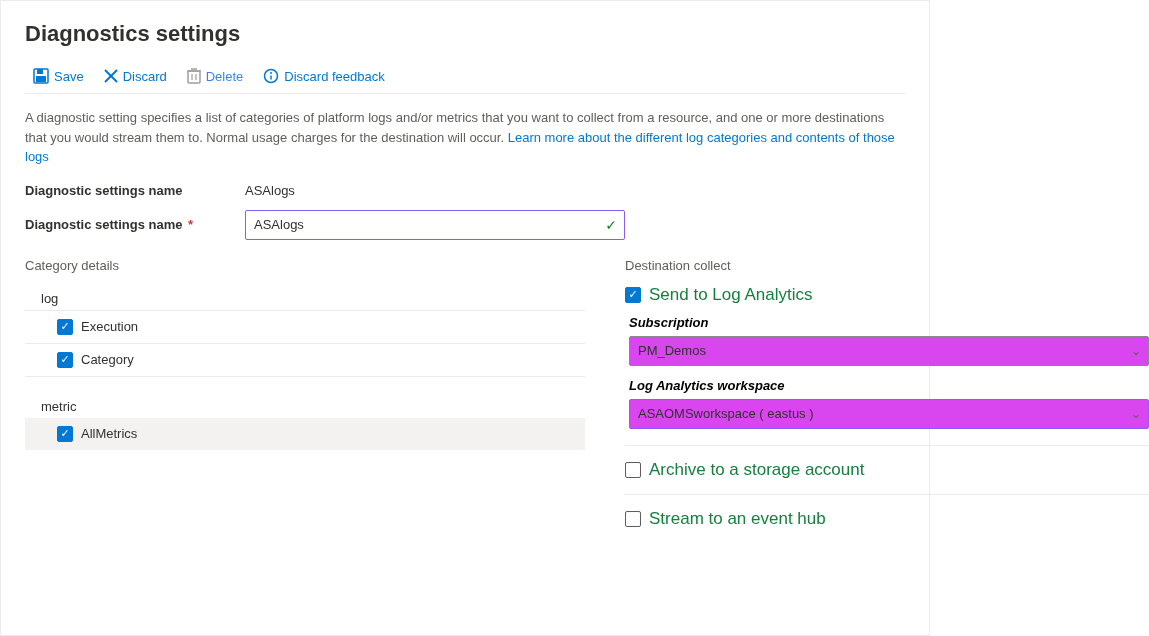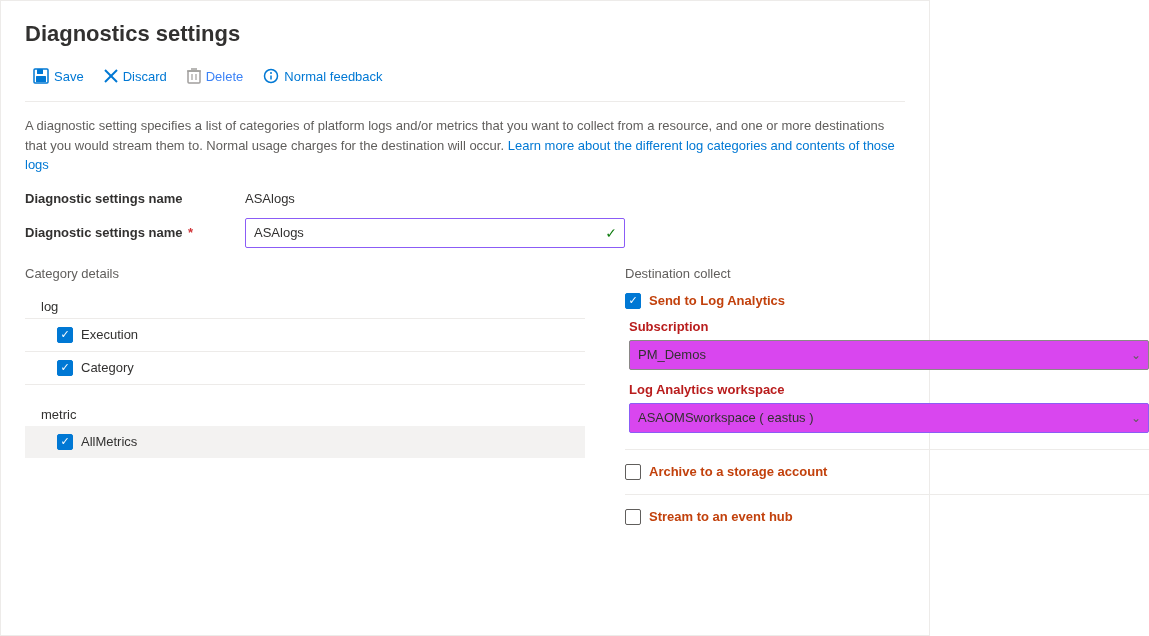--- a/index.html
+++ b/index.html
@@ -19,21 +19,21 @@
     .page-title {
       font-size: 22px;
       font-weight: 600;
       color: #323130;
       margin-bottom: 16px;
     }
     .toolbar {
       display: flex;
       align-items: center;
       gap: 4px;
-      padding-bottom: 12px;
+      padding-bottom: 4px;
       border-bottom: 1px solid #edebe9;
       margin-bottom: 14px;
     }
     .toolbar-btn {
       display: flex;
       align-items: center;
       gap: 5px;
       padding: 5px 8px;
       border: none;
       background: transparent;
@@ -184,33 +184,34 @@
     .dest-section {
       margin-bottom: 16px;
     }
     .dest-item {
       display: flex;
       align-items: center;
       gap: 8px;
       margin-bottom: 4px;
     }
     .dest-item-label {
-      font-size: 13px;
-      color: #c2410c;
-      font-weight: 700;
+      font-size: 17px;
+      color: #15803d;
+      font-weight: 400;
     }
     .dest-sub {
       margin-top: 10px;
       padding-left: 4px;
     }
     .dest-sub-label {
       font-size: 13px;
       font-weight: 600;
-      color: #b91c1c;
+      color: #000000;
       margin-bottom: 6px;
+      font-style: italic;
     }
     .select-wrapper {
       position: relative;
       width: 520px;
     }
     .select-wrapper select {
       width: 100%;
       height: 30px;
       border: 1px solid #8a8886;
       border-radius: 2px;
@@ -291,21 +292,21 @@
       <span>Delete</span>
     </button>
     <button class="toolbar-btn">
       <span class="btn-icon">
         <svg width="16" height="16" viewBox="0 0 16 16" fill="none">
           <circle cx="8" cy="8" r="6.5" stroke="#0078d4" stroke-width="1.5" fill="none"></circle>
           <circle cx="8" cy="5" r="1" fill="#0078d4"></circle>
           <line x1="8" y1="7.5" x2="8" y2="11.5" stroke="#0078d4" stroke-width="1.5"></line>
         </svg>
       </span>
-      <span>Normal feedback</span>
+      <span>Discard feedback</span>
     </button>
   </div>
 
   <div class="description">
     <span>A diagnostic setting specifies a list of categories of platform logs and/or metrics that you want to collect from a resource, and one or more destinations that you would stream them to. Normal usage charges for the destination will occur. </span><a href="#">Learn more about the different log categories and contents of those logs</a>
   </div>
 
   <div class="field-row">
     <span class="field-label">Diagnostic settings name</span>
     <span class="field-value">ASAlogs</span>

